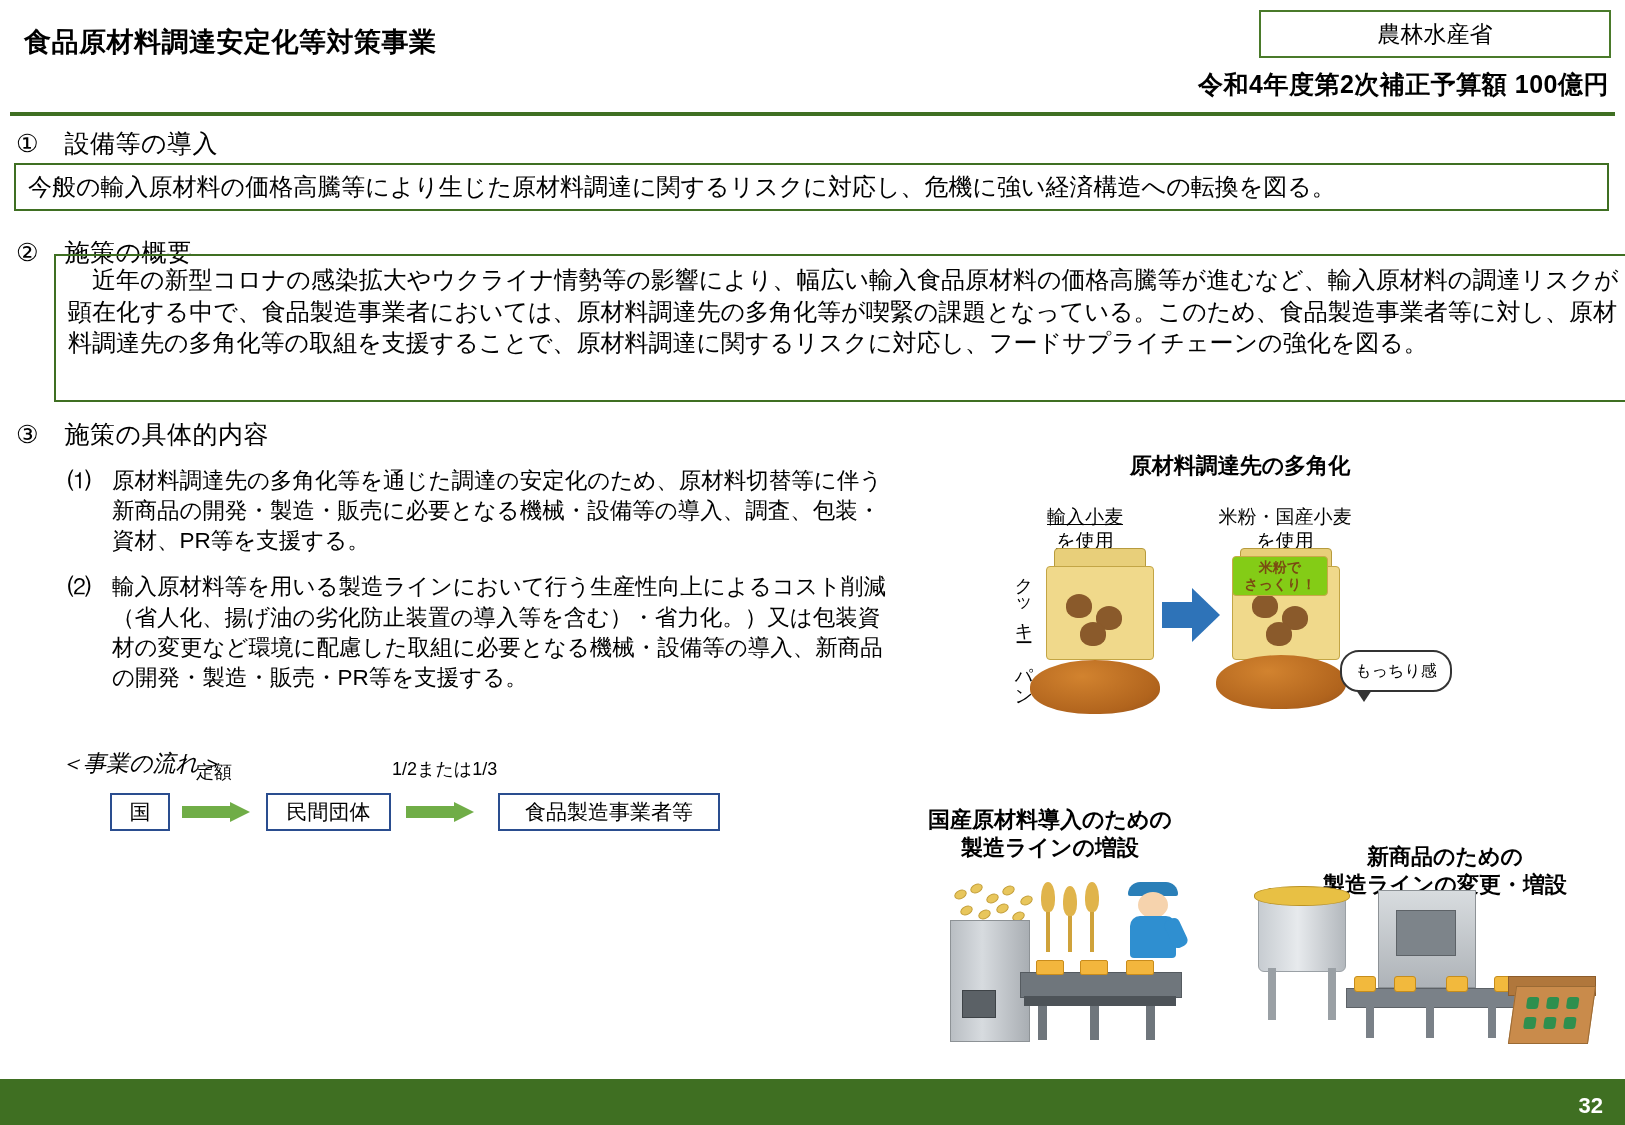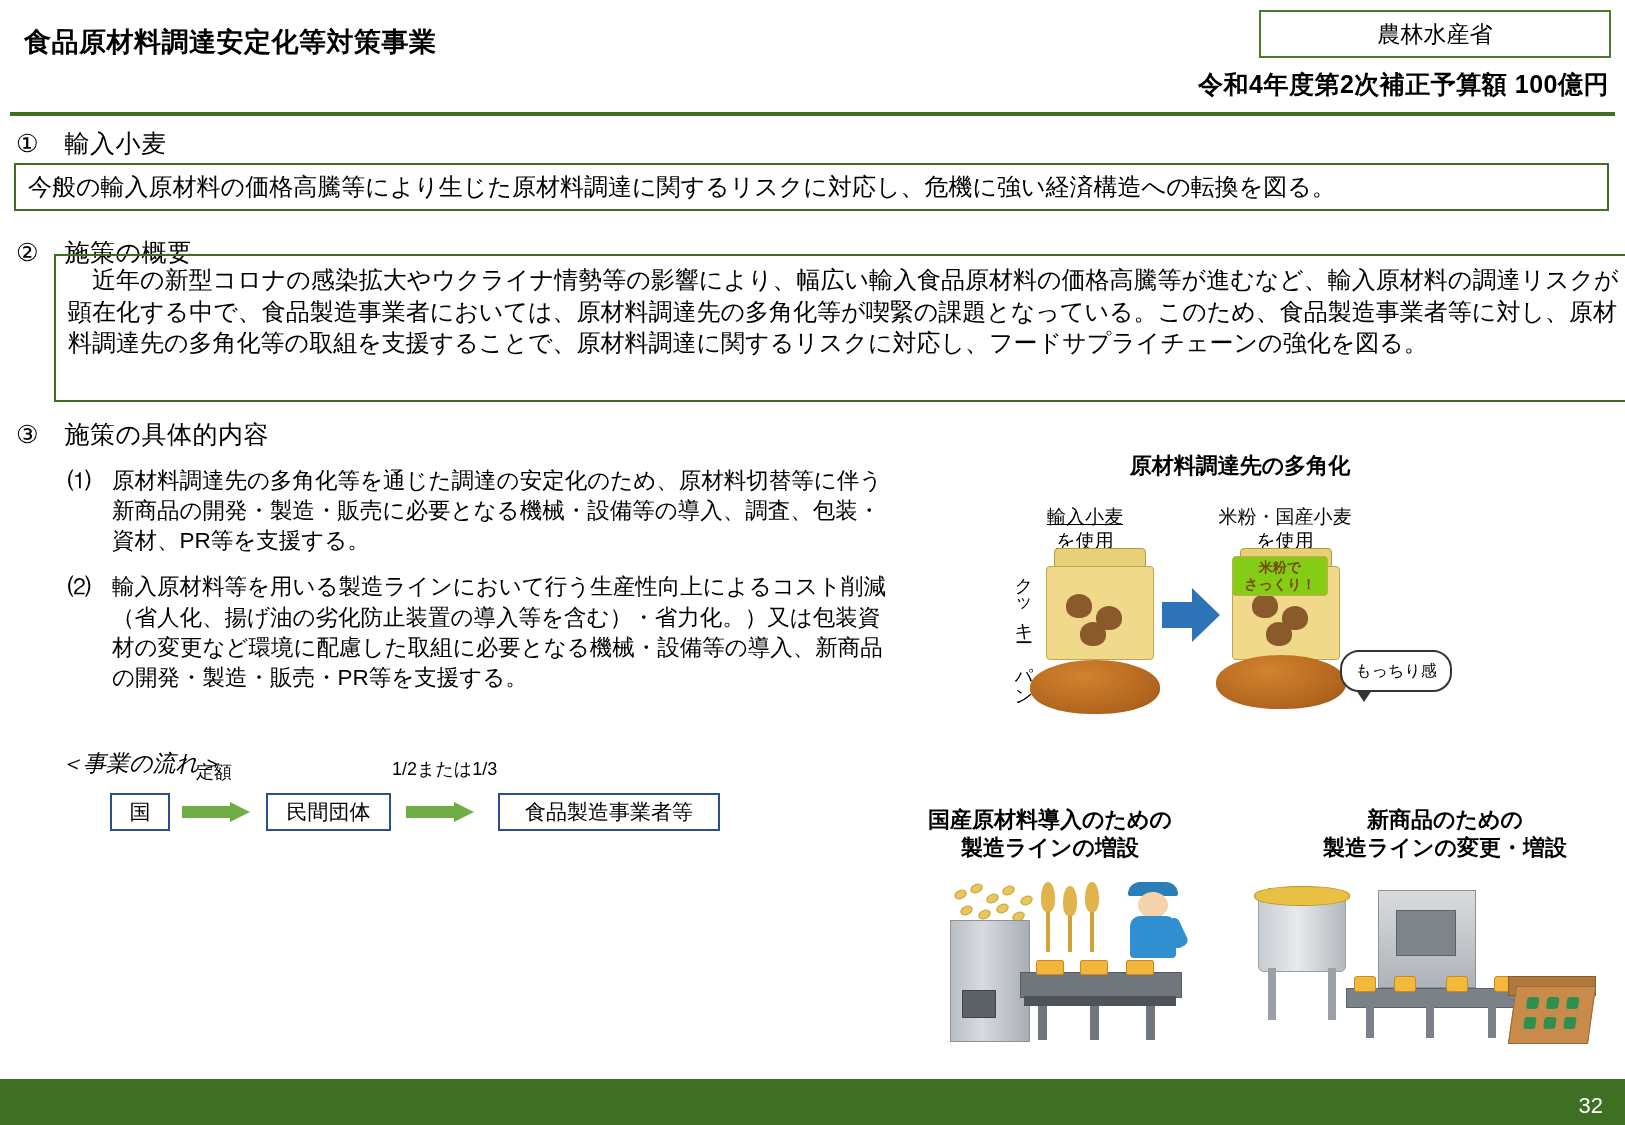--- a/index.html
+++ b/index.html
@@ -546,36 +546,37 @@
     width: 1625px;
     height: 46px;
     background: #3f6f22;
   }
   .page-number {
     position: absolute;
     right: 22px;
     bottom: 6px;
     font-size: 22px;
     color: #ffffff;
+    font-weight: bold;
   }
 </style>
 </head>
 <body>
 
 <div class="page-title">食品原材料調達安定化等対策事業</div>
 
 <div class="ministry-box">
   <span>農林水産省</span>
 </div>
 
 <div class="budget-line">令和4年度第2次補正予算額 100億円</div>
 
 <div class="header-rule"></div>
 
-<div class="sec-heading" id="sec1-head">①　輸入小麦</div>
+<div class="sec-heading" id="sec1-head">①　設備等の導入</div>
 <div class="box" id="sec1-box">
   <span>今般の輸入原材料の価格高騰等により生じた原材料調達に関するリスクに対応し、危機に強い経済構造への転換を図る。</span>
 </div>
 
 <div class="sec-heading" id="sec2-head">②　施策の概要</div>
 <div class="box" id="sec2-box">
   <p>近年の新型コロナの感染拡大やウクライナ情勢等の影響により、幅広い輸入食品原材料の価格高騰等が進むなど、輸入原材料の調達リスクが顕在化する中で、食品製造事業者においては、原材料調達先の多角化等が喫緊の課題となっている。このため、食品製造事業者等に対し、原材料調達先の多角化等の取組を支援することで、原材料調達に関するリスクに対応し、フードサプライチェーンの強化を図る。</p>
 </div>
 
 <div class="sec-heading" id="sec3-head">③　施策の具体的内容</div>
@@ -652,21 +653,21 @@
   <div class="shaft"></div>
     <div class="head"></div>
 </div>
 
 <div class="speech">
   <span>もっちり感</span>
 </div>
 
 <div class="illus-title" id="illus-title-1" style="white-space: pre-line;">国産原材料導入のための
 製造ラインの増設</div>
-<div class="illus-title" id="illus-title-2" style="white-space: pre-line;">新商品のための
+<div class="illus-title" id="illus-title-2" style="white-space: pre-line; margin-top: 37px;">新商品のための
 製造ラインの変更・増設</div>
 
 <div class="grains">
   <span style="left:2px;  top:6px;"></span>
     <span style="left:18px; top:0px;"></span>
   <span style="left:34px; top:10px;"></span>
     <span style="left:50px; top:2px;"></span>
   <span style="left:8px;  top:22px;"></span>
     <span style="left:26px; top:26px;"></span>
   <span style="left:44px; top:20px;"></span>

